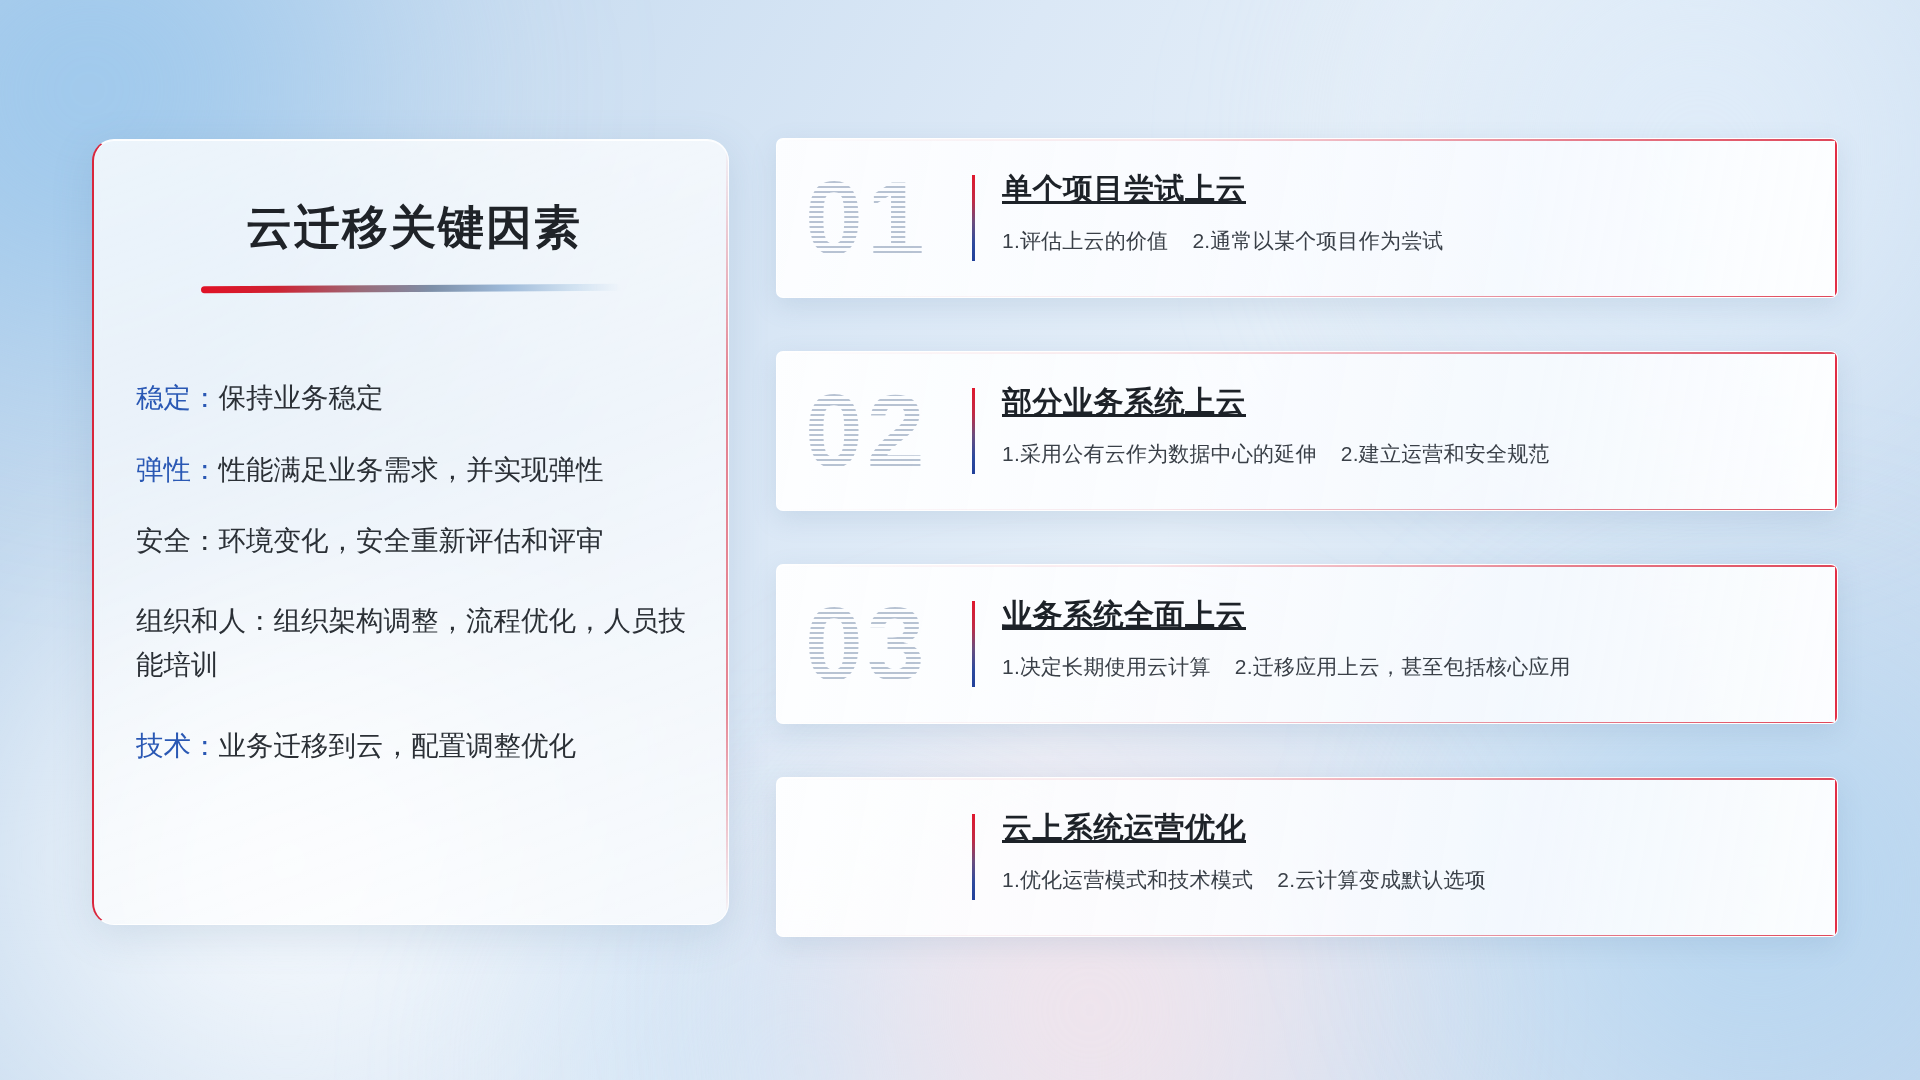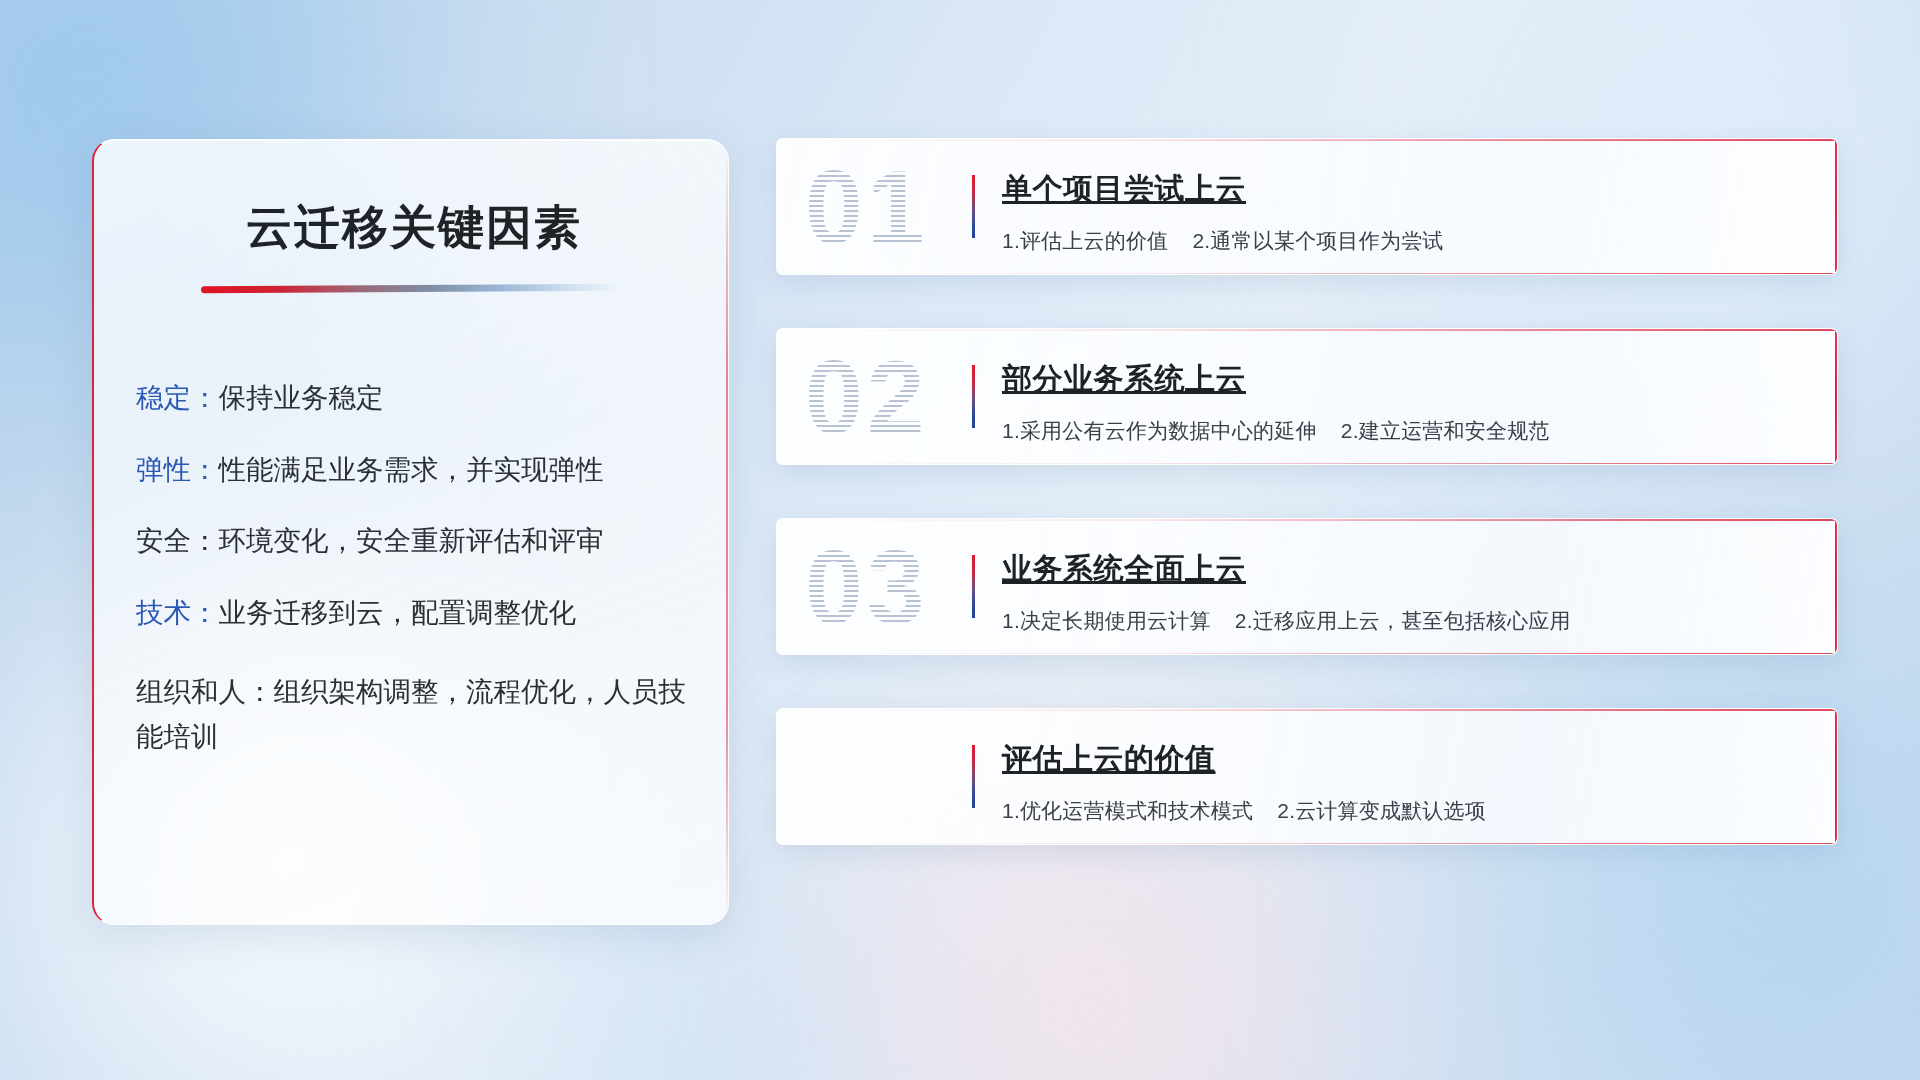--- a/index.html
+++ b/index.html
@@ -66,21 +66,21 @@
   }
   .bullet .label{ font-weight:normal; }
   .bullet.accent .label{ color:#2a58b4; }
   .bullet.plain .label{ color:#2b3036; }
   .bullet .body{ color:#2b3036; }
   .bullet.wrap{ white-space:normal; line-height:1.62; }
 
   
   #right-col{ position:absolute; left:776px; top:138px; width:1062px; }
   .step-card{
-    position:relative; height:137px; margin-bottom:53px;
+    position:relative; height:160px; margin-bottom:53px;
     border-radius:7px;
     background:linear-gradient(100deg,rgba(255,255,255,.93) 0%,rgba(252,253,255,.90) 40%,rgba(248,251,255,.88) 70%,rgba(255,255,255,.95) 100%);
     border:1px solid rgba(255,255,255,.9);
     box-shadow:0 8px 26px rgba(95,130,170,.16), inset 0 1px 0 rgba(255,255,255,.95);
     overflow:hidden;
   }
   .step-card .edge-top,
   .step-card .edge-bottom{
     position:absolute; left:0; right:0; height:1.5px;
     background:linear-gradient(90deg,rgba(217,38,60,0) 0%,rgba(217,38,60,.10) 35%,rgba(217,38,60,.62) 78%,rgba(217,38,60,.85) 100%);
@@ -136,22 +136,22 @@
 
 <div id="stage">
 
   <section id="left-card">
     <h1 id="panel-title">云迁移关键因素</h1>
     <div id="title-rule"></div>
     <ul id="bullet-list">
         <li class="bullet accent"><span class="label">稳定：</span><span class="body">保持业务稳定</span></li>
         <li class="bullet accent"><span class="label">弹性：</span><span class="body">性能满足业务需求，并实现弹性</span></li>
         <li class="bullet plain"><span class="label">安全：</span><span class="body">环境变化，安全重新评估和评审</span></li>
+        <li class="bullet plain wrap"><span class="label">组织和人：</span><span class="body">组织架构调整，流程优化，人员技能培训</span></li>
         <li class="bullet accent"><span class="label">技术：</span><span class="body">业务迁移到云，配置调整优化</span></li>
-        <li class="bullet plain wrap"><span class="label">组织和人：</span><span class="body">组织架构调整，流程优化，人员技能培训</span></li>
       </ul>
   </section>
 
   <section id="right-col">
       <article class="step-card">
         <div class="edge-top"></div>
         <div class="edge-bottom"></div>
         <div class="edge-right"></div>
         <div class="ghost-num"><span class="digits">01</span></div>
         <div class="divider"></div>
@@ -181,19 +181,19 @@
           <div class="card-title">业务系统全面上云</div>
           <div class="card-sub">1.决定长期使用云计算    2.迁移应用上云，甚至包括核心应用</div>
         </div>
       </article>
       <article class="step-card">
         <div class="edge-top"></div>
         <div class="edge-bottom"></div>
         <div class="edge-right"></div>
         <div class="divider"></div>
         <div class="card-text">
-          <div class="card-title">评估上云的价值</div>
+          <div class="card-title">云上系统运营优化</div>
           <div class="card-sub">1.优化运营模式和技术模式    2.云计算变成默认选项</div>
         </div>
       </article>
     </section>
 
 </div>
 
 </body></html>

